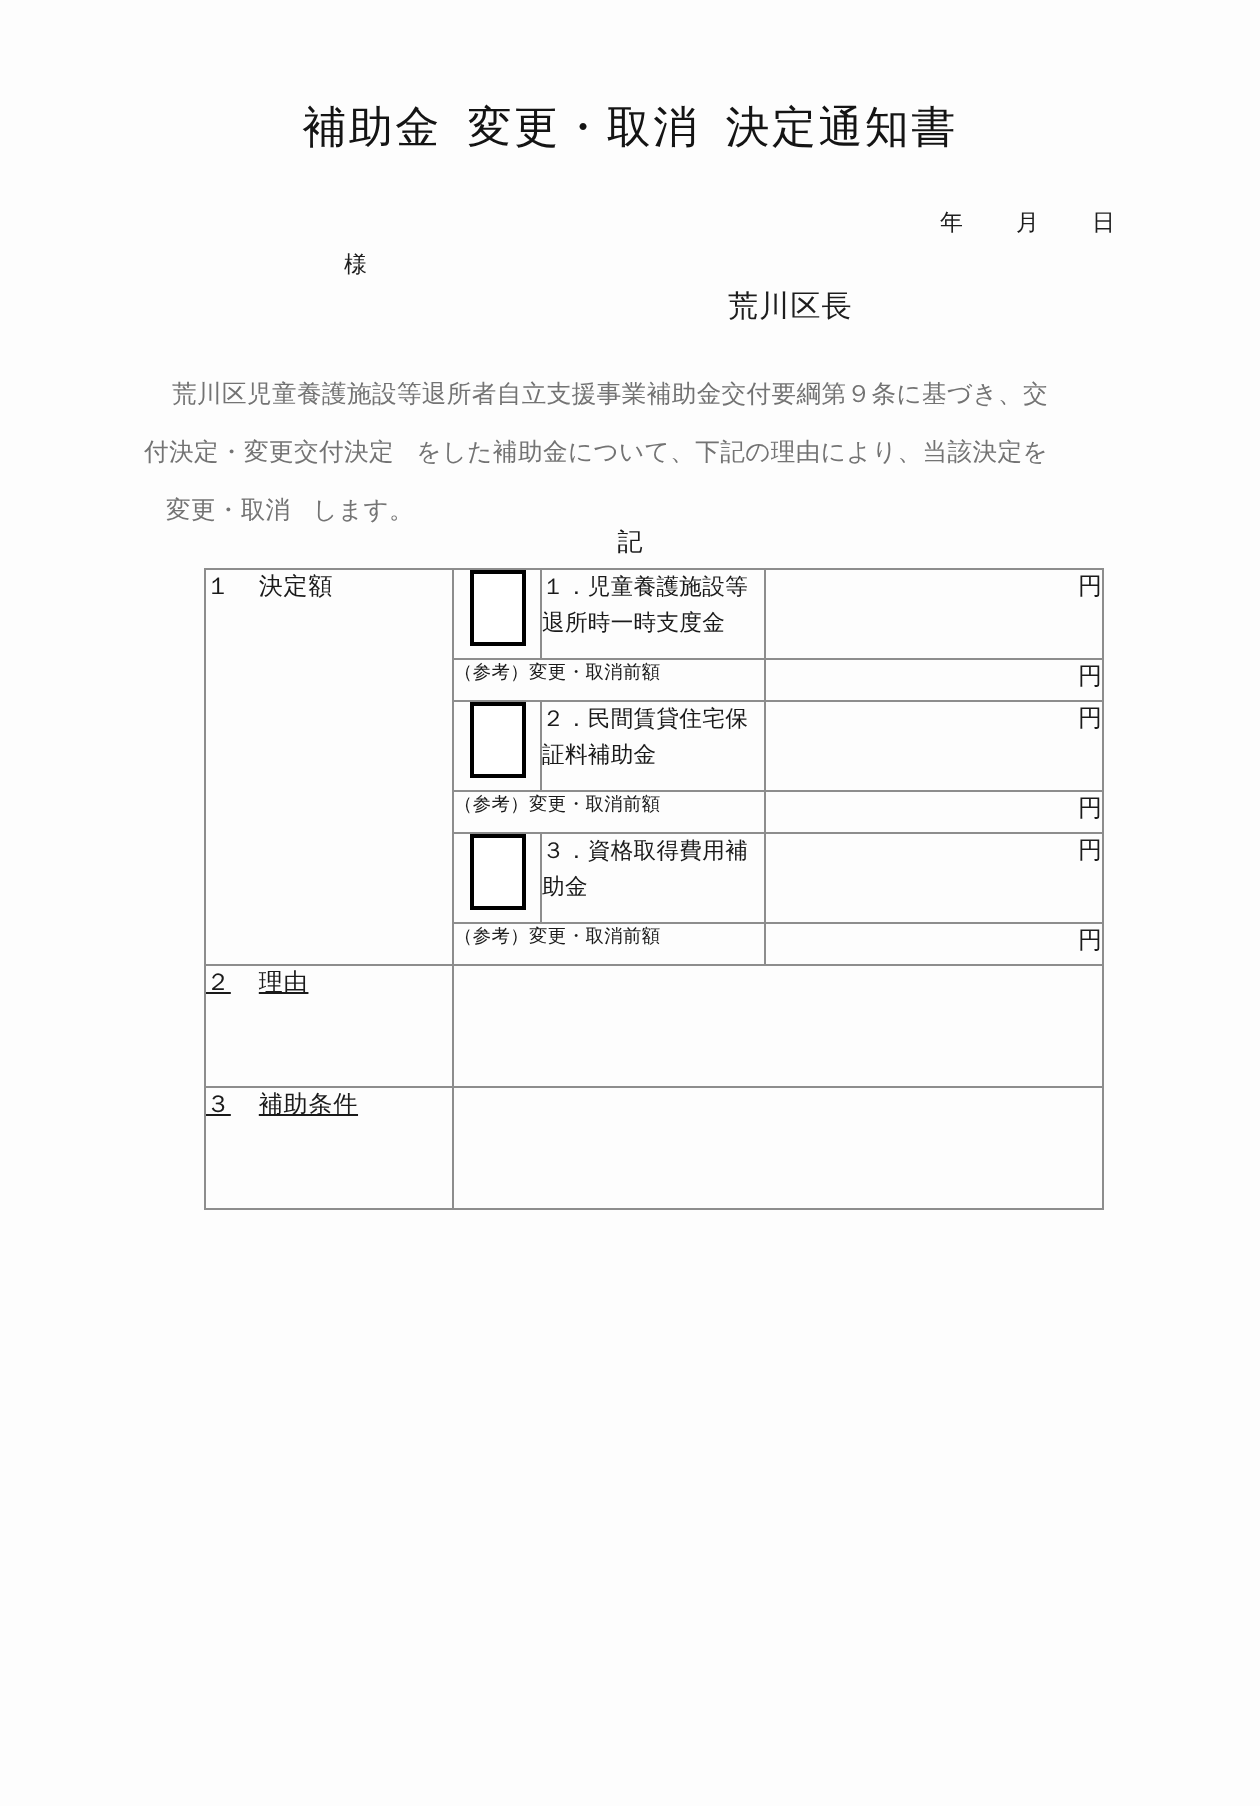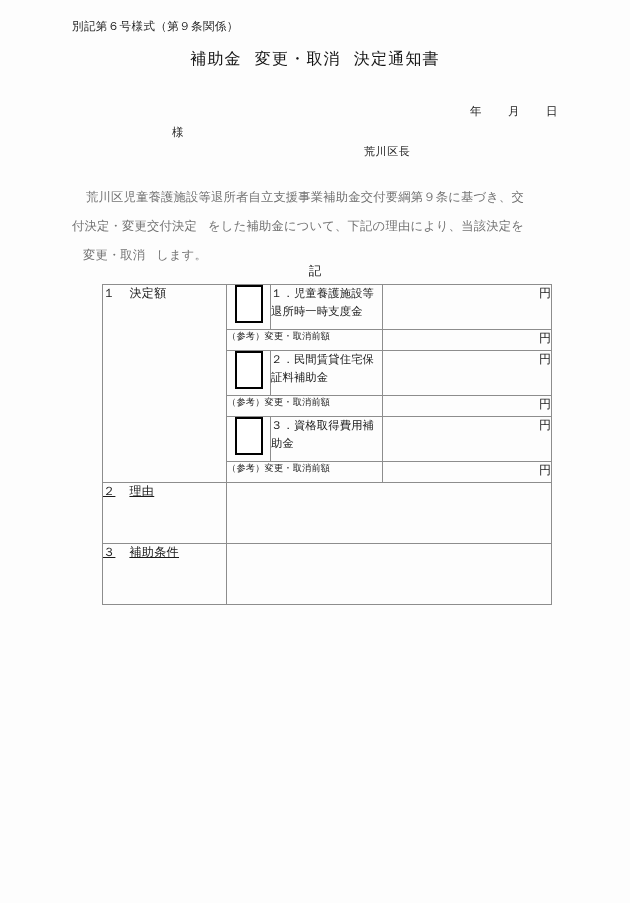--- a/index.html
+++ b/index.html
@@ -35,21 +35,21 @@
     white-space: nowrap;
     color: #1d1d1d;
   }
 
   .doc-title {
     position: absolute;
     left: 0;
     right: 0;
     top: 49px;
     text-align: center;
-    font-size: 16px;
+    font-size: 22px;
     letter-spacing: 1.2px;
     color: #141414;
   }
   .doc-title .gap { display: inline-block; width: 13px; }
 
   
   .date-line {
     position: absolute;
     right: 72px;
     top: 104px;
@@ -66,21 +66,21 @@
     top: 125px;
     font-size: 11.5px;
     letter-spacing: 0.5px;
     color: #1d1d1d;
   }
 
   .issuer {
     position: absolute;
     left: 364px;
     top: 144px;
-    font-size: 11px;
+    font-size: 15px;
     letter-spacing: 0.6px;
     white-space: nowrap;
     color: #1d1d1d;
   }
 
   
   .body-text {
     position: absolute;
     left: 72px;
     top: 183px;
@@ -190,21 +190,20 @@
   .sep-thin { border-top: 1px solid #bdbdbd !important; }
 
   .blank-cell { height: 60px; text-decoration: underline; }
   .blank-cell-tall { height: 60px; text-decoration: underline; }
 </style>
 </head>
 <body>
 
 <div class="page">
 
-  <div class="form-no">別記第６号様式（第９条関係）</div>
 
   <div class="doc-title">
     <span>補助金</span><span class="gap"></span><span>変更・取消</span><span class="gap"></span><span>決定通知書</span>
   </div>
 
   <div class="date-line">
     <span>年</span><span class="sp"></span><span>月</span><span class="sp"></span><span>日</span>
   </div>
 
   <div class="addressee">様</div>

